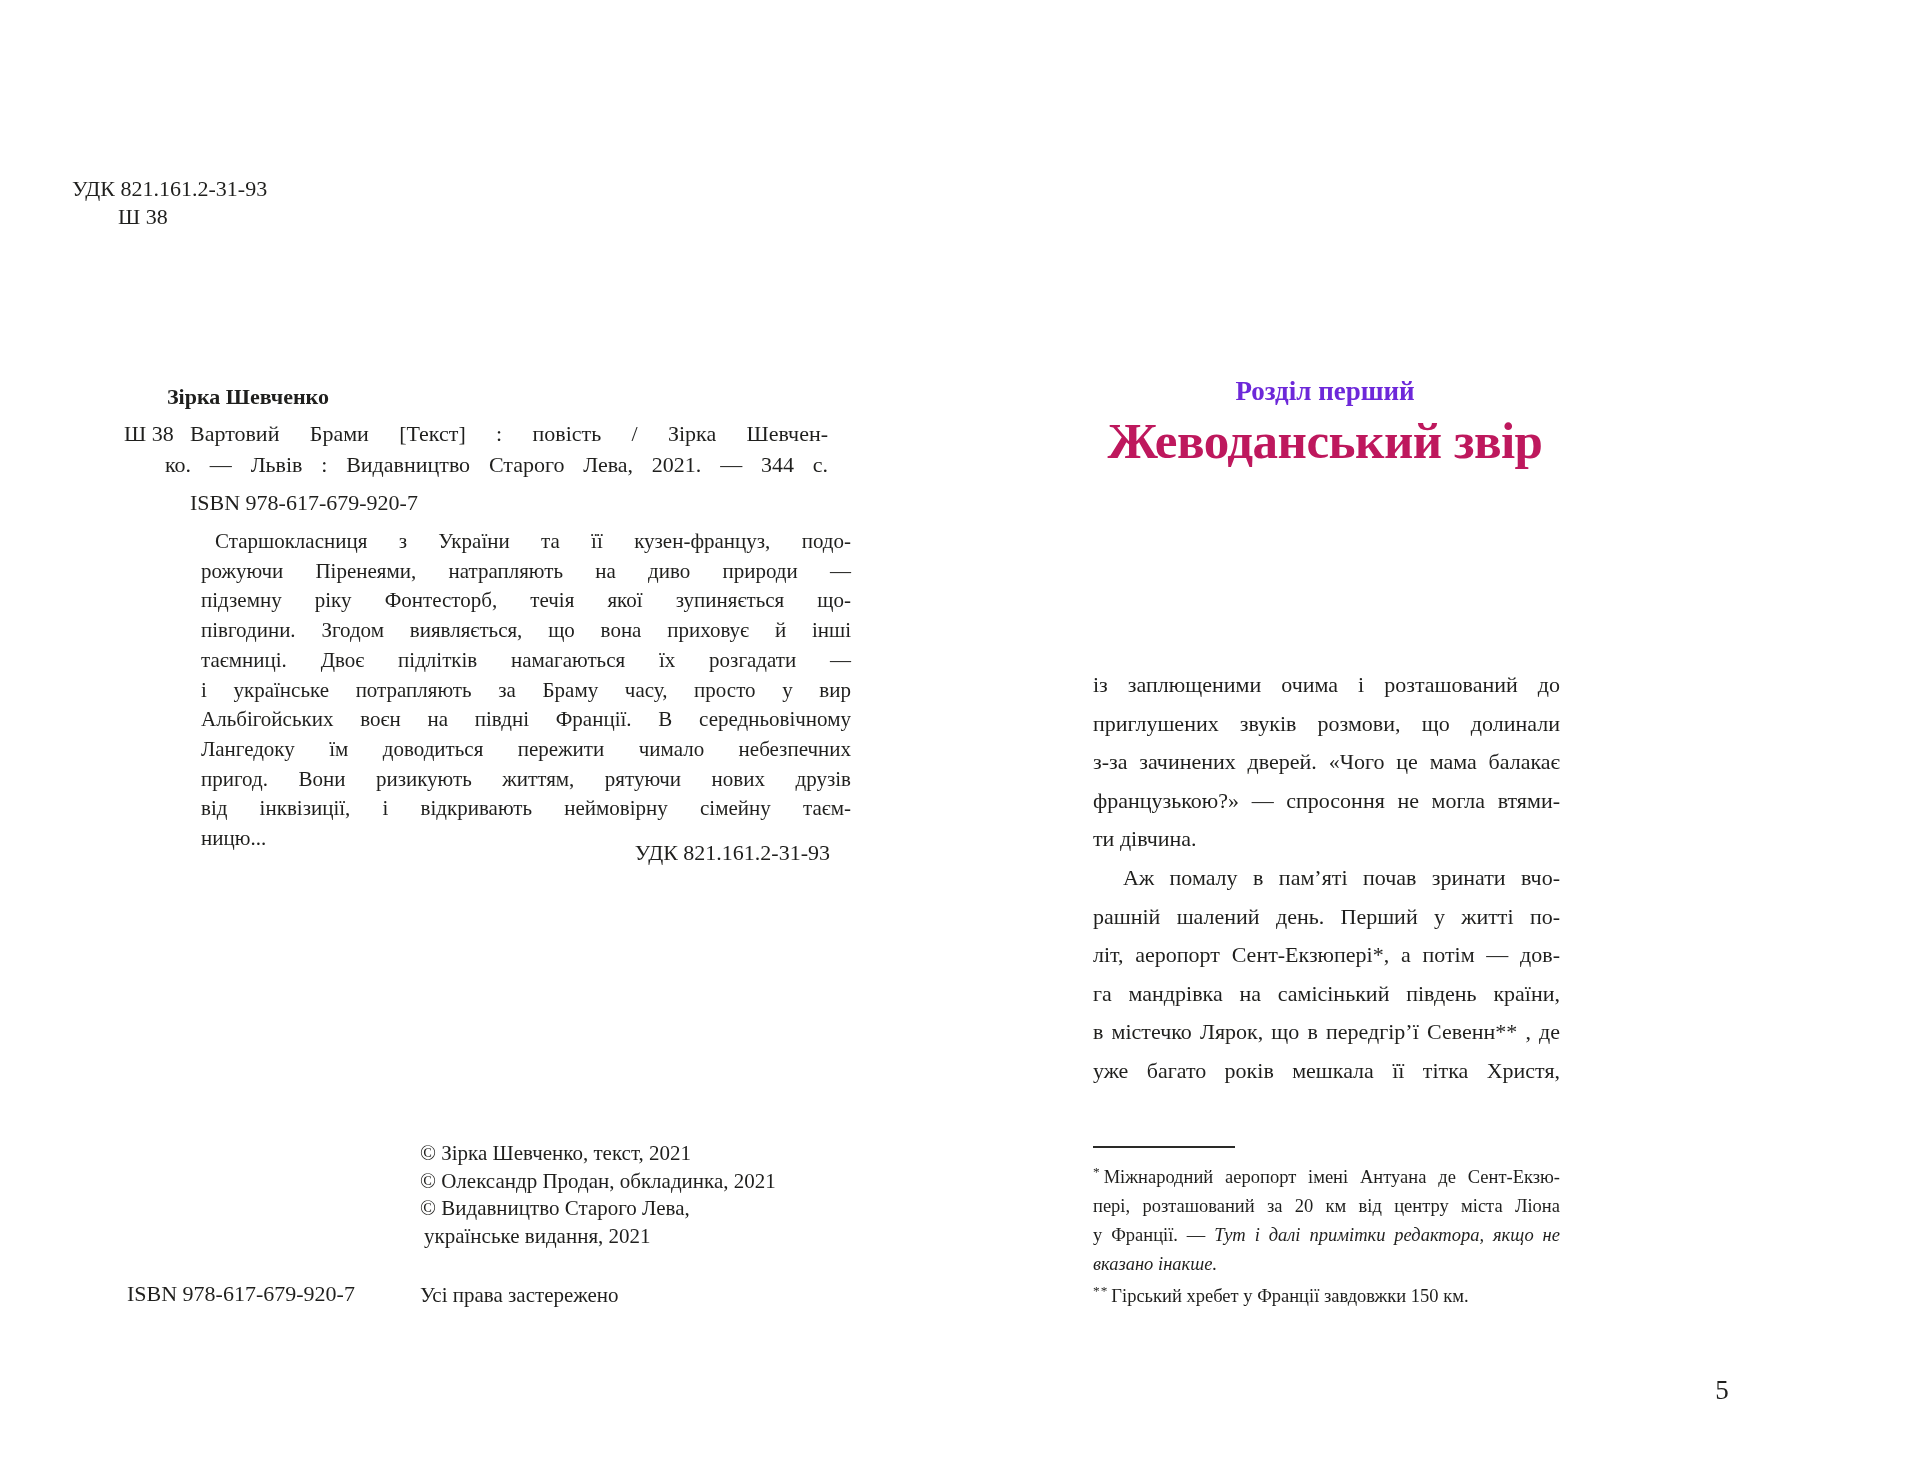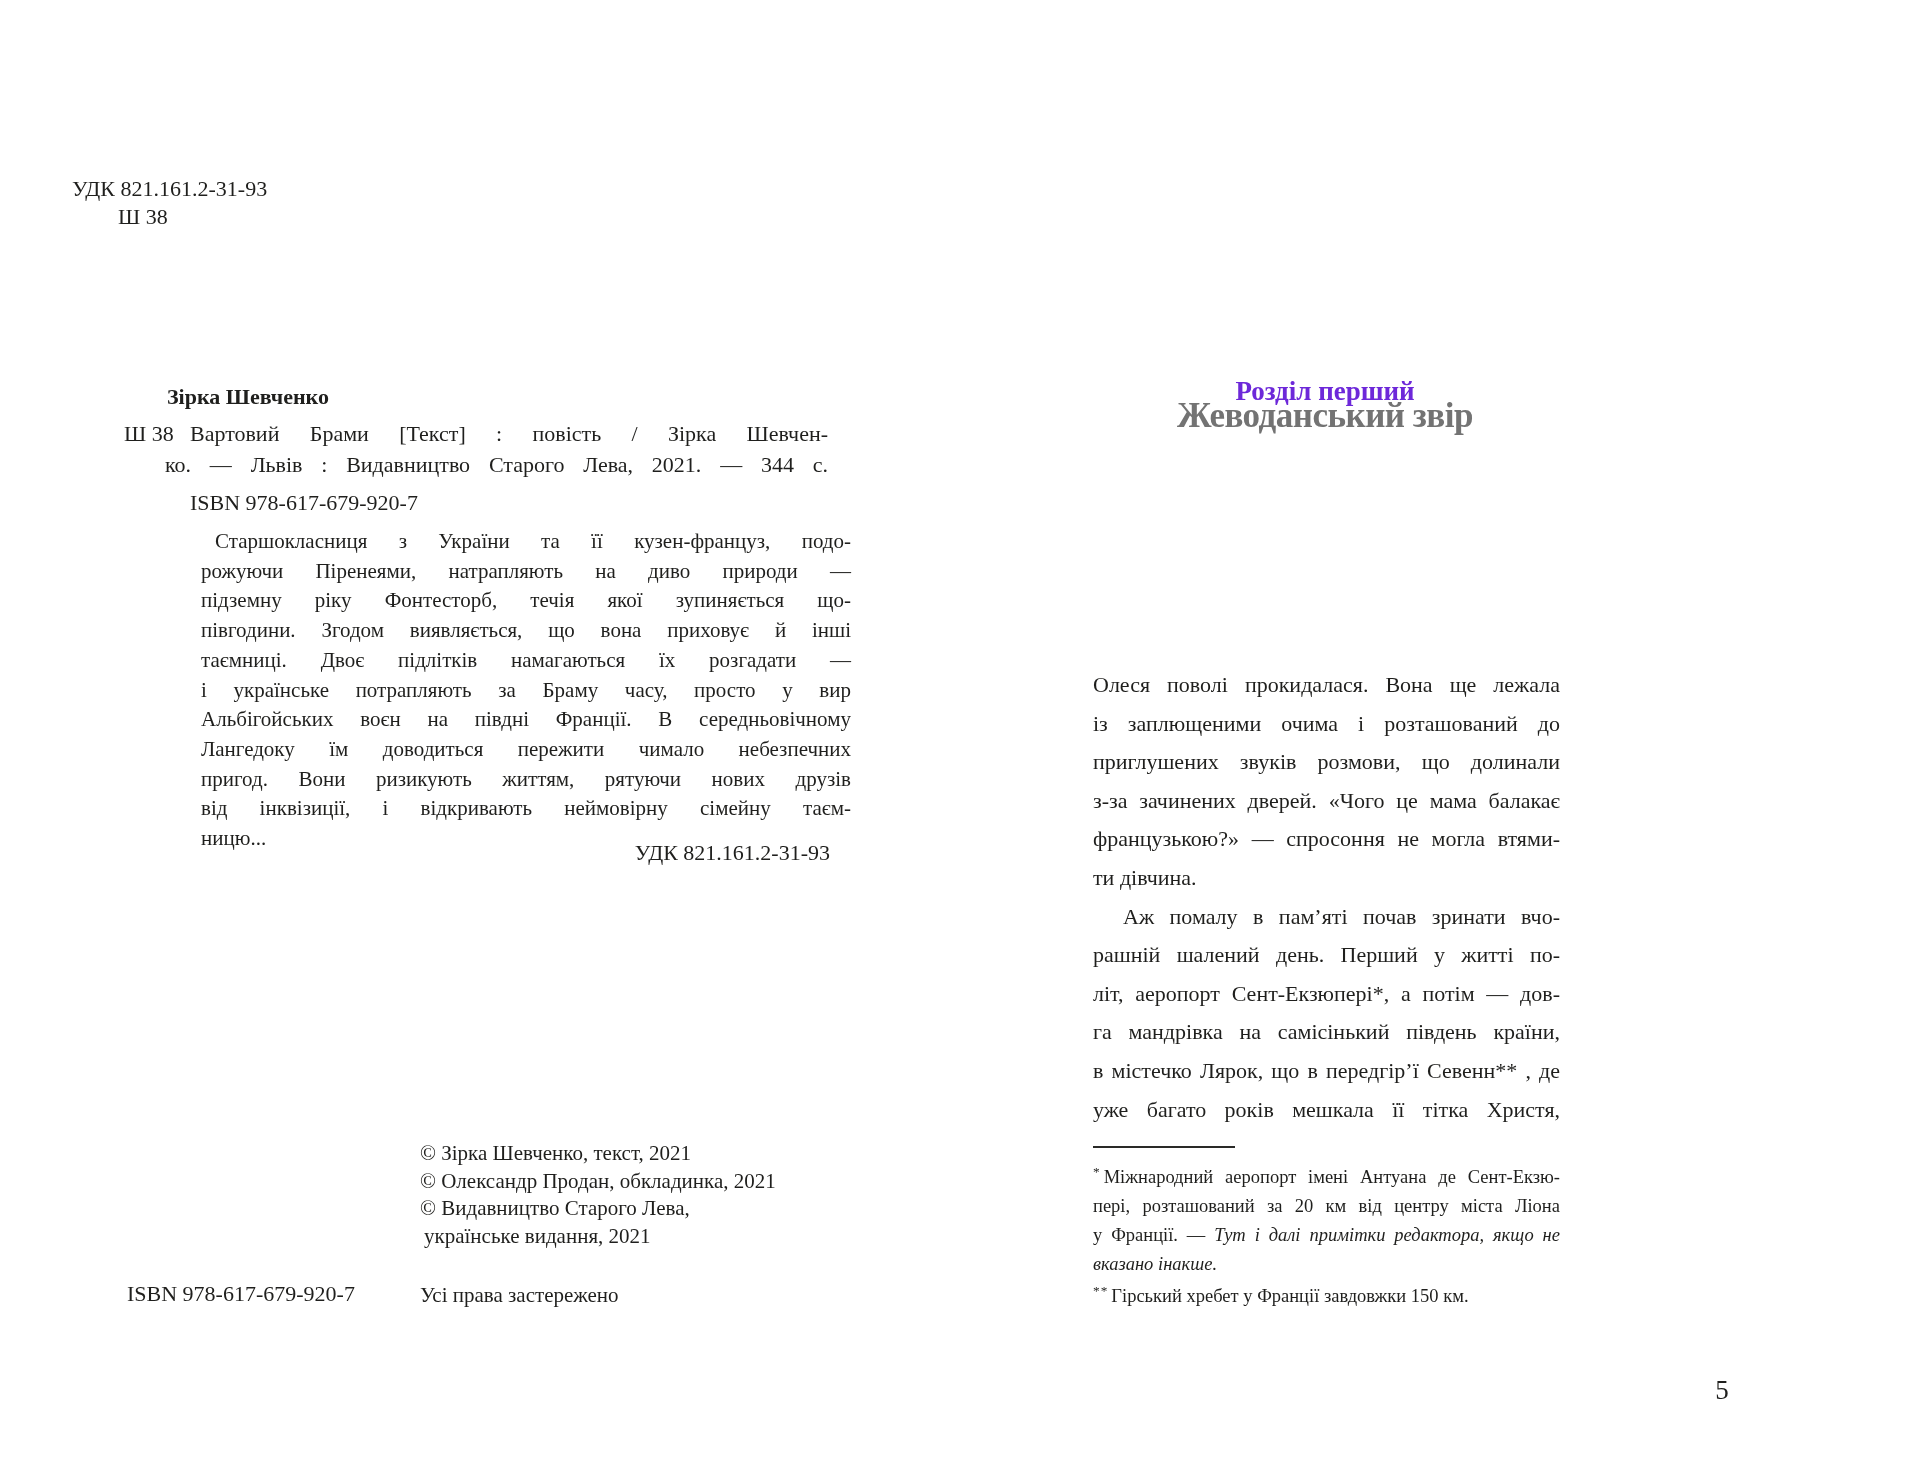--- a/index.html
+++ b/index.html
@@ -22,22 +22,22 @@
   .annotation{left:180px;top:527px;width:650px;font-size:21px;line-height:29.7px;margin-left:21px;}
   .annotation .indent{padding-left:14px;}
   .udc-bottom{left:180px;top:840px;width:650px;text-align:right;font-size:22px;}
   .copyright{left:420px;top:1140px;font-size:21px;line-height:27.5px;}
   .copyright .cont{padding-left:4px;}
   .isbn-bot{left:127px;top:1281px;font-size:22px;}
   .rights{left:420px;top:1283px;font-size:21px;}
   
   .chapter-label{left:1085px;top:376px;width:480px;text-align:center;
     font-size:27px;font-weight:bold;color:#6d28d9;}
-  .chapter-title{left:1045px;top:396px;width:560px;text-align:center;
-    font-size:35px;font-weight:bold;color:#737373;letter-spacing:-0.5px;}
+  .chapter-title{left:1045px;top:412px;width:560px;text-align:center;
+    font-size:51px;font-weight:bold;color:#be185d;letter-spacing:-0.5px;}
   .body-col{left:1093px;top:666px;width:467px;font-size:22px;line-height:38.6px;}
   .body-col .indent2{padding-left:30px;}
   .fn-rule{left:1093px;top:1146px;width:142px;border-top:2px solid #2a2a28;height:0;}
   .fn1{left:1093px;top:1157px;width:467px;font-size:18.5px;line-height:29px;}
   .fn2{left:1093px;top:1276px;width:467px;font-size:18.5px;line-height:29px;}
   .fnmark{font-size:0.72em;vertical-align:super;letter-spacing:1px;margin-right:3px;}
   .ital{font-style:italic;}
   .page-num{left:1695px;top:1375px;width:54px;text-align:center;font-size:27px;}
 </style>
 </head>
@@ -77,21 +77,20 @@
     <div class="cont">українське видання, 2021</div>
   </div>
 
   <div class="abs isbn-bot">ISBN 978-617-679-920-7</div>
   <div class="abs rights">Усі права застережено</div>
 
   <div class="blk chapter-label">Розділ перший</div>
   <div class="blk chapter-title">Жеводанський звір</div>
 
   <div class="blk body-col">
-    <div class="jline">Олеся поволі прокидалася. Вона ще лежала</div>
     <div class="jline">із заплющеними очима і розташований до</div>
     <div class="jline">приглушених звуків розмови, що долинали</div>
     <div class="jline">з-за зачинених дверей. «Чого це мама балакає</div>
     <div class="jline">французькою?» — спросоння не могла втями-</div>
     <div class="lastline">ти дівчина.</div>
     <div class="jline indent2">Аж помалу в пам’яті почав зринати вчо-</div>
     <div class="jline">рашній шалений день. Перший у житті по-</div>
     <div class="jline">літ, аеропорт Сент-Екзюпері*, а потім — дов-</div>
     <div class="jline">га мандрівка на самісінький південь країни,</div>
     <div class="jline">в містечко Лярок, що в передгір’ї Севенн** , де</div>

